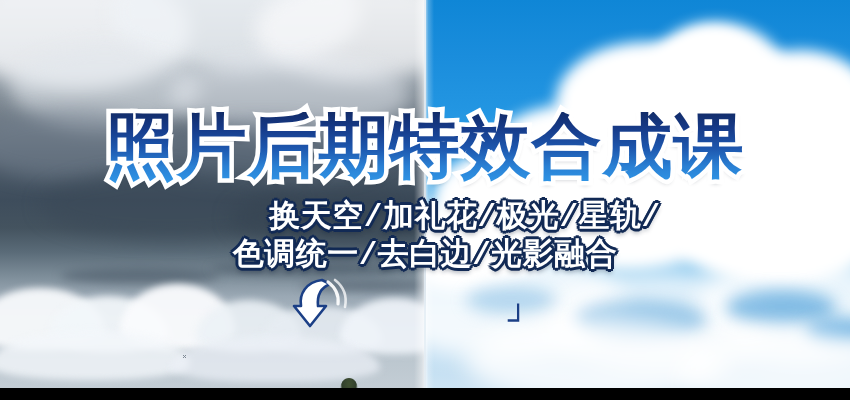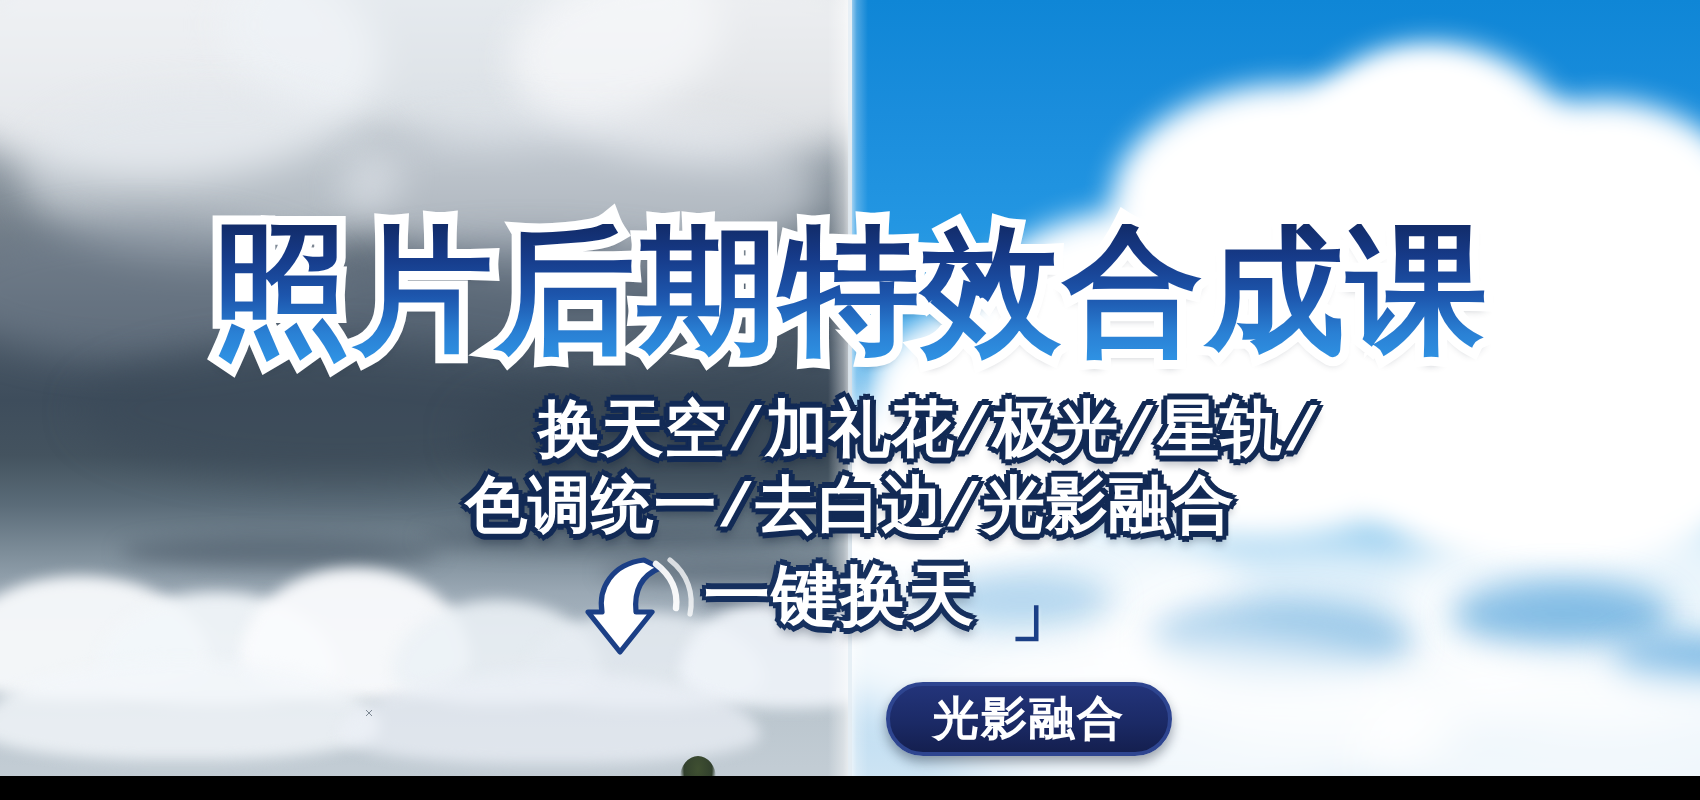--- a/index.html
+++ b/index.html
@@ -382,19 +382,17 @@
     <div class="subtitle sub2">色调统一/去白边/光影融合</div>
 
     <div class="arrow-icon">
       <svg viewBox="0 0 58 56" width="58" height="56">
         <path d="M30 4 C14 6, 7 18, 9 30 L2 30 L18 50 L34 30 L26 30 C25 20, 28 12, 38 8 Z" fill="#ffffff" stroke="#1b3f86" stroke-width="2.6" stroke-linejoin="round"></path>
         <path d="M36 6 C44 12, 47 20, 46 28" fill="none" stroke="#ffffff" stroke-width="3.2" stroke-linecap="round" opacity=".92"></path>
         <path d="M43 4 C52 11, 55 21, 53 31" fill="none" stroke="#ffffff" stroke-width="2.6" stroke-linecap="round" opacity=".75"></path>
       </svg>
     </div>
 
-    <div class="onekey-text">一键换天</div>
     <div class="bracket">」</div>
 
-    <div class="pill pill-dark">光影融合</div>
 
   </div>
 </div>
 
 </body></html>

